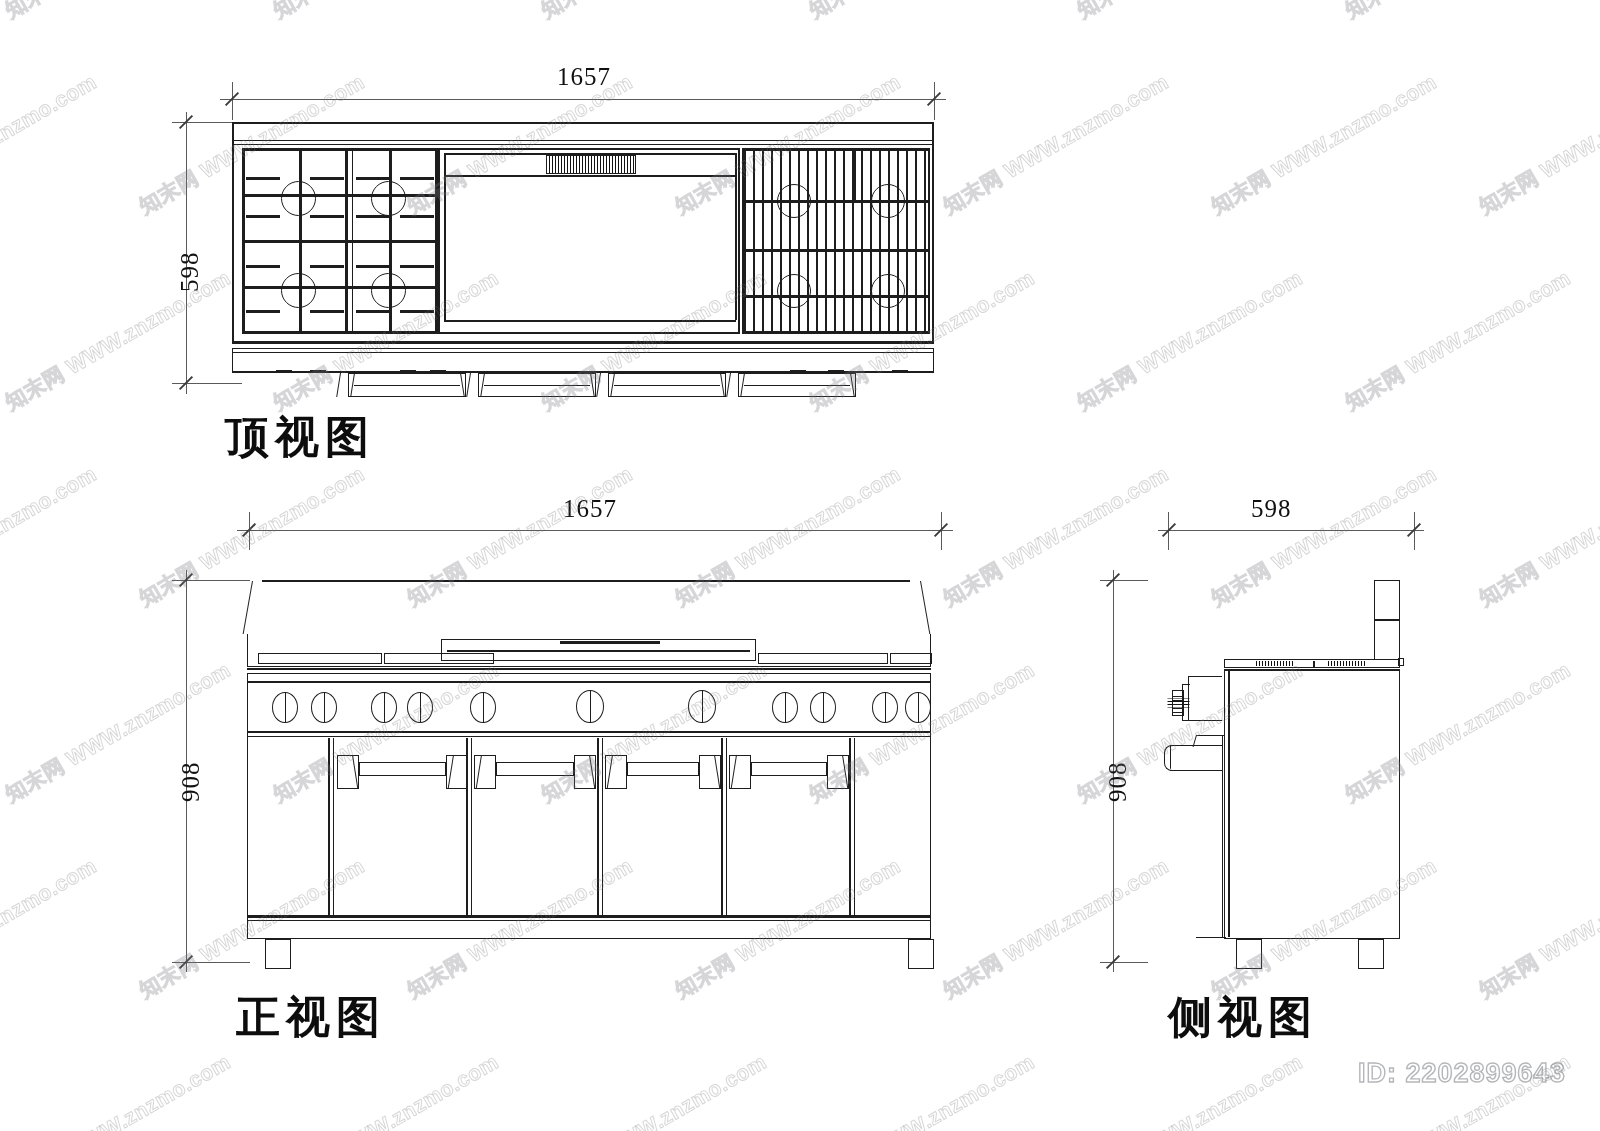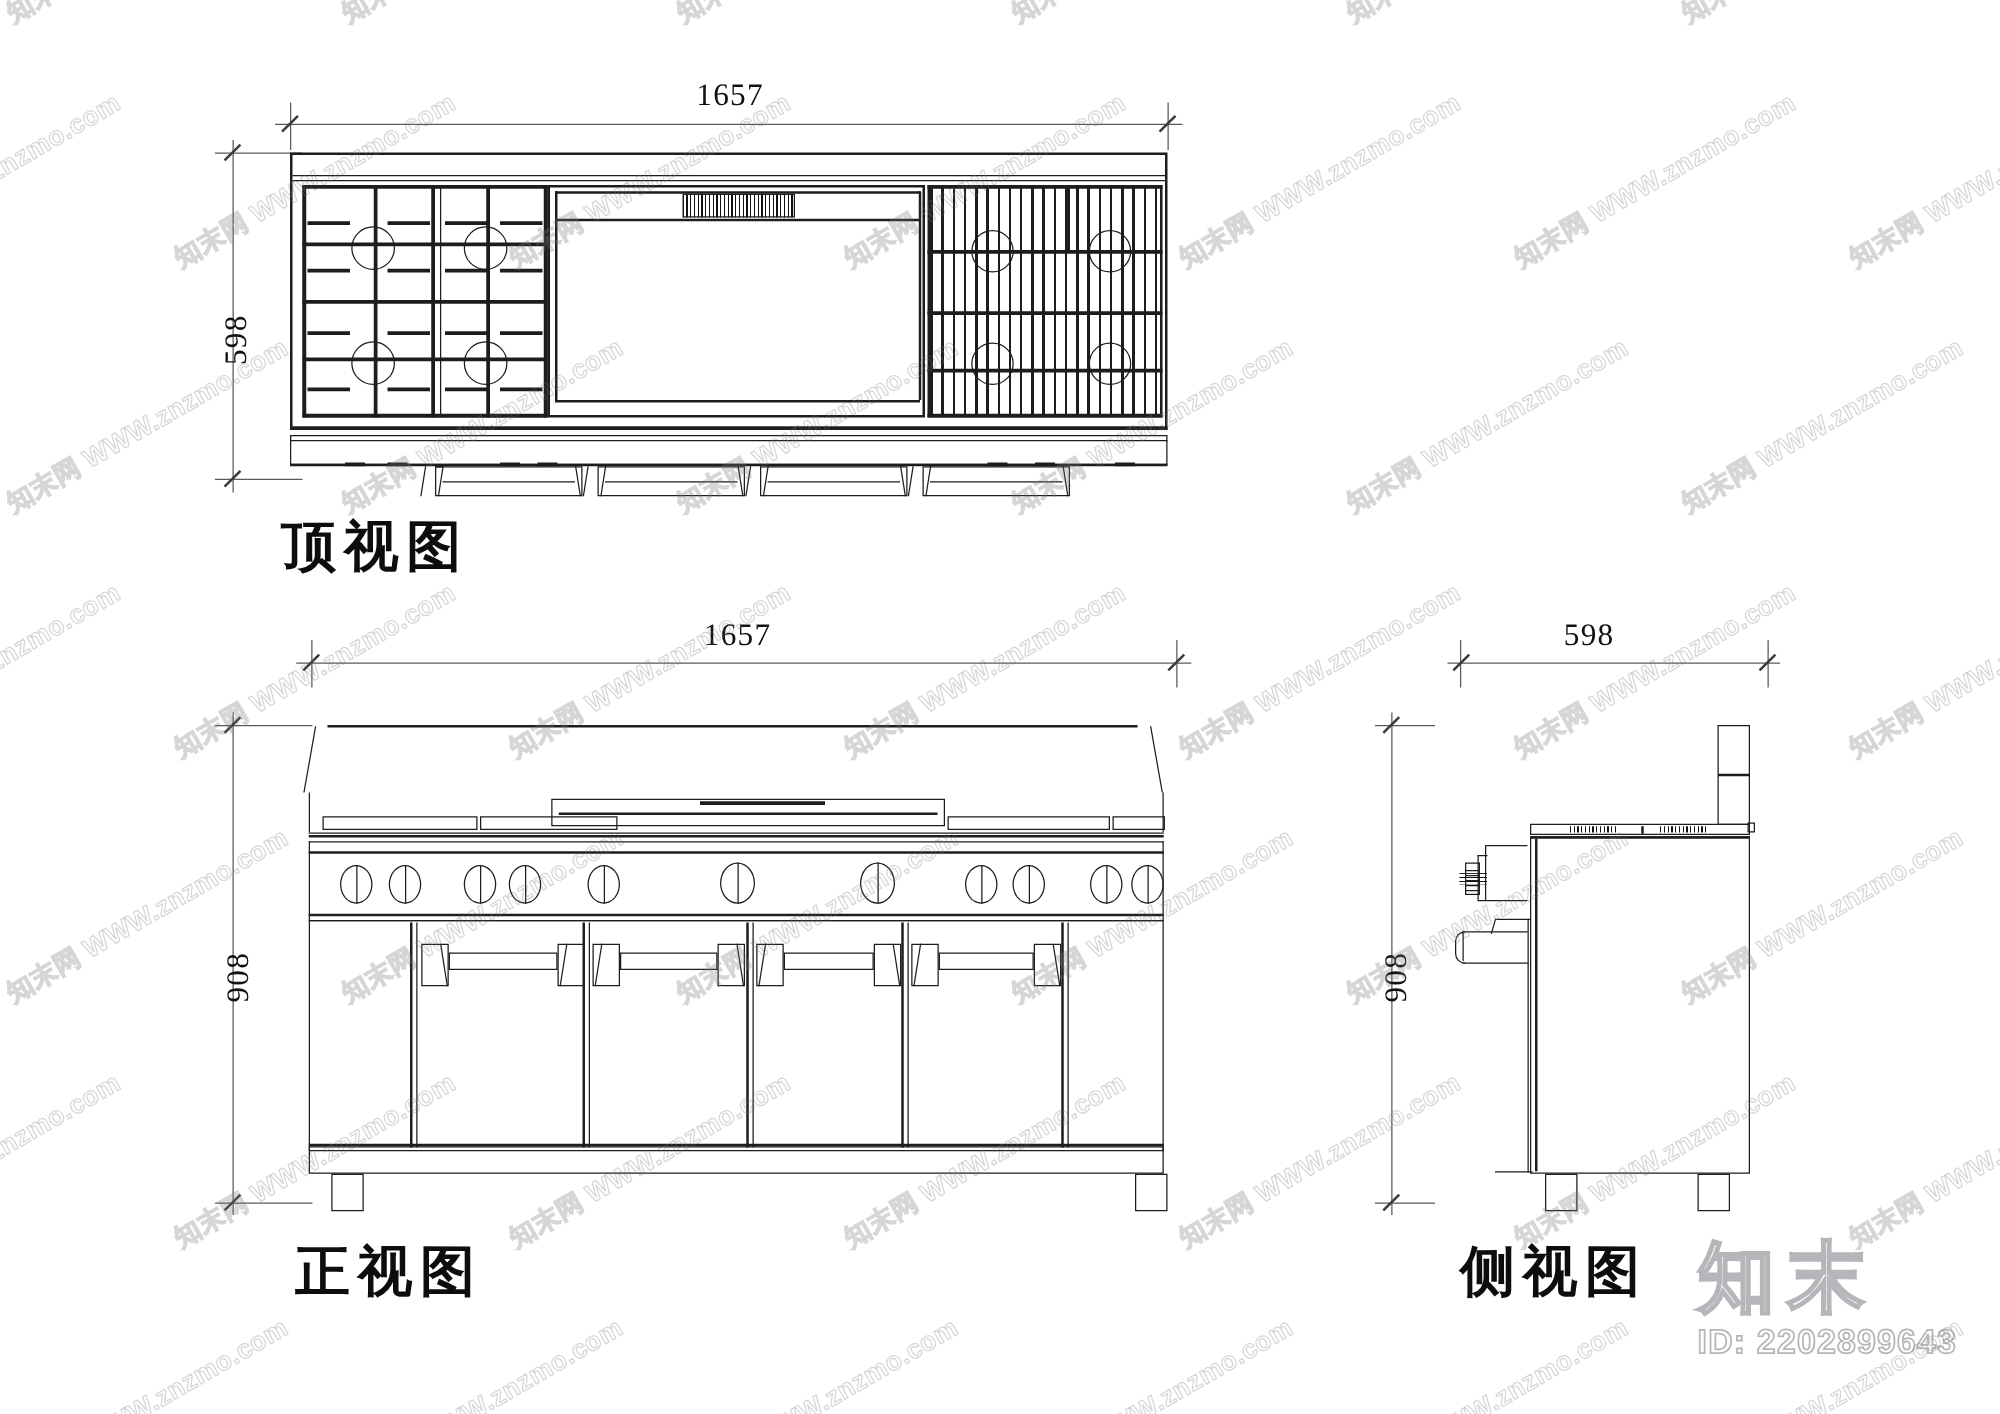--- a/index.html
+++ b/index.html
@@ -412,21 +412,20 @@
     </div>
 
     <div>
       <div class="box" style="left:1236px;top:939px;width:26px;height:30px;"></div>
       <div class="box" style="left:1358px;top:939px;width:26px;height:30px;"></div>
     </div>
 
     <div class="viewlabel" style="left:1168px;top:988px;">侧视图</div>
   </div>
 
-  <div class="brandtxt" style="left:1358px;top:980px;">知末</div>
   <div class="idtxt" style="left:1358px;top:1058px;">ID: 2202899643</div>
 
 </div>
 
 <div class="wm-layer" id="wmlayer">
     <div class="wm" style="left: 0px; top: 0px; transform: rotate(-30deg);">知末网 WWW.znzmo.com</div>
     <div class="wm" style="left: 268px; top: 0px; transform: rotate(-30deg);">知末网 WWW.znzmo.com</div>
     <div class="wm" style="left: 536px; top: 0px; transform: rotate(-30deg);">知末网 WWW.znzmo.com</div>
     <div class="wm" style="left: 804px; top: 0px; transform: rotate(-30deg);">知末网 WWW.znzmo.com</div>
     <div class="wm" style="left: 1072px; top: 0px; transform: rotate(-30deg);">知末网 WWW.znzmo.com</div>

